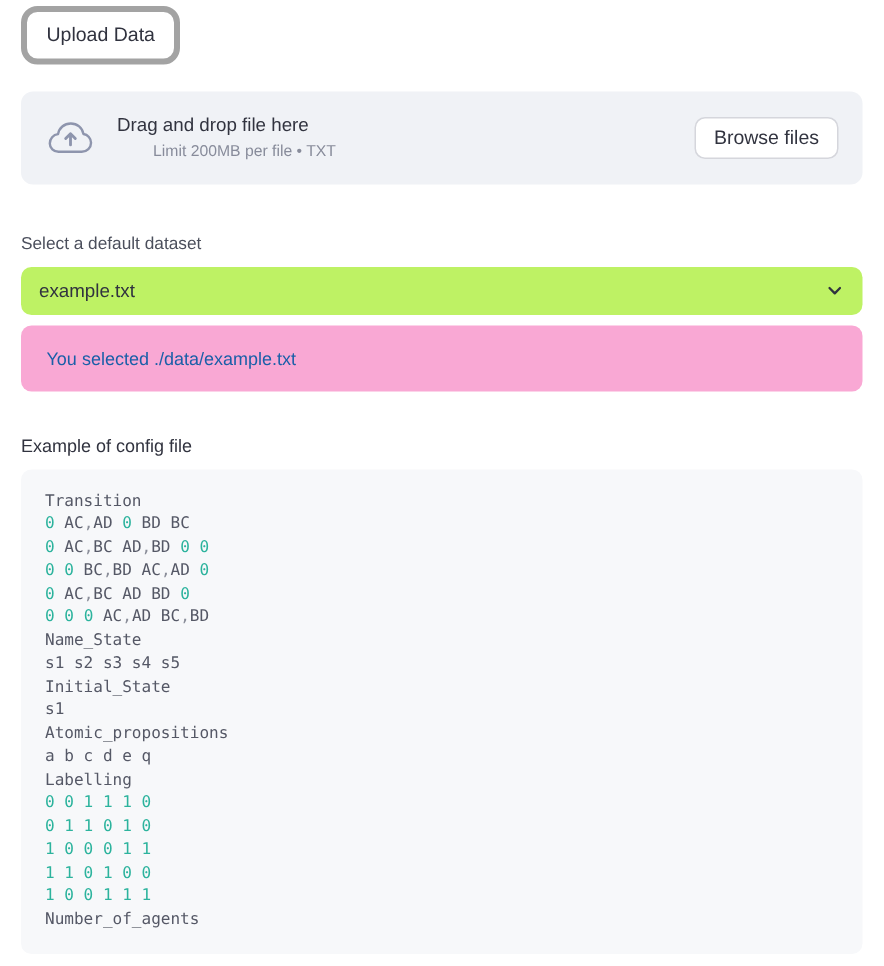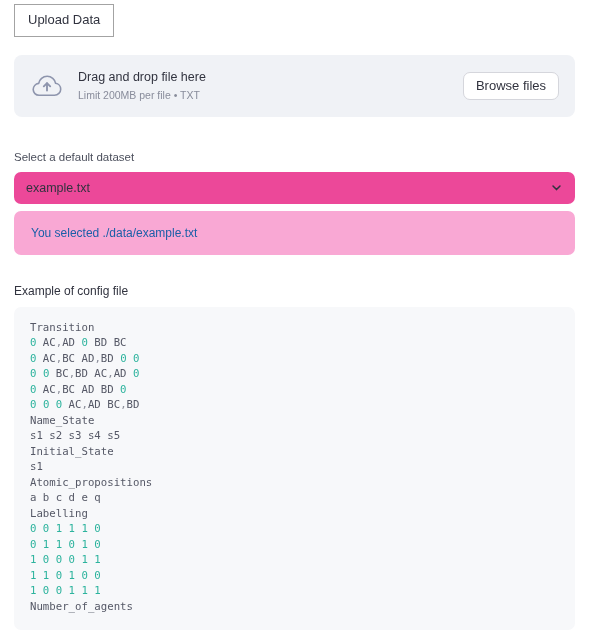--- a/index.html
+++ b/index.html
@@ -15,22 +15,22 @@
 
   
   .btn-upload-data {
     display: inline-block;
     margin-top: 4px;
     padding: 6px 13px 7px 13px;
     font-size: 13px;
     line-height: 1.4;
     color: #31333f;
     background: #ffffff;
-    border: 1px solid #a3a3a3;
-    border-radius: 0;
+    border: 4px solid #a3a3a3;
+    border-radius: 11px;
     cursor: pointer;
     font-family: "Liberation Sans", sans-serif;
   }
 
   
   .widget-label {
     font-size: 11.5px;
     color: #4b4f5c;
     margin: 0 0 5px 0;
     line-height: 1.5;
@@ -56,20 +56,21 @@
   .dz-title {
     font-size: 12.5px;
     color: #31333f;
     line-height: 1.35;
   }
   .dz-sub {
     font-size: 10.5px;
     color: #888c9b;
     line-height: 1.45;
     margin-top: 2px;
+    margin-left: 24px;
   }
   .btn-browse {
     flex: 0 0 auto;
     padding: 5px 12px 6px 12px;
     font-size: 13px;
     color: #31333f;
     background: #ffffff;
     border: 1px solid #d5d6dc;
     border-radius: 7px;
     cursor: pointer;
@@ -83,21 +84,21 @@
     color: #31333f;
     margin: 17px 0 0 0;
     line-height: 1.5;
   }
 
   
   .selectbox {
     position: relative;
     display: flex;
     align-items: center;
-    background: #ec4899;
+    background: #bef264;
     border-radius: 7px;
     height: 32px;
     padding: 0 12px;
     cursor: pointer;
   }
   .selectbox-value {
     font-size: 12.5px;
     color: #31333f;
     flex: 1 1 auto;
     white-space: nowrap;

